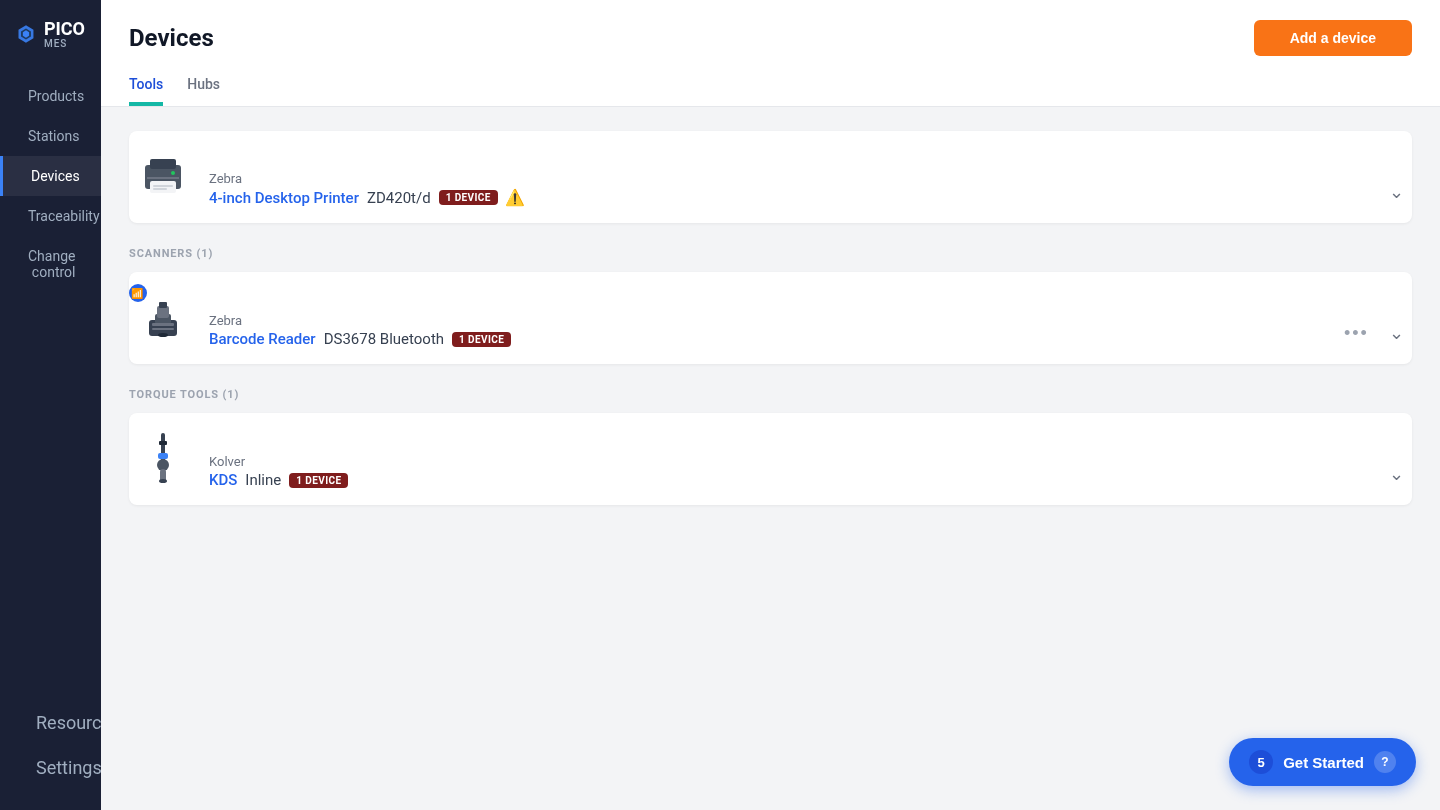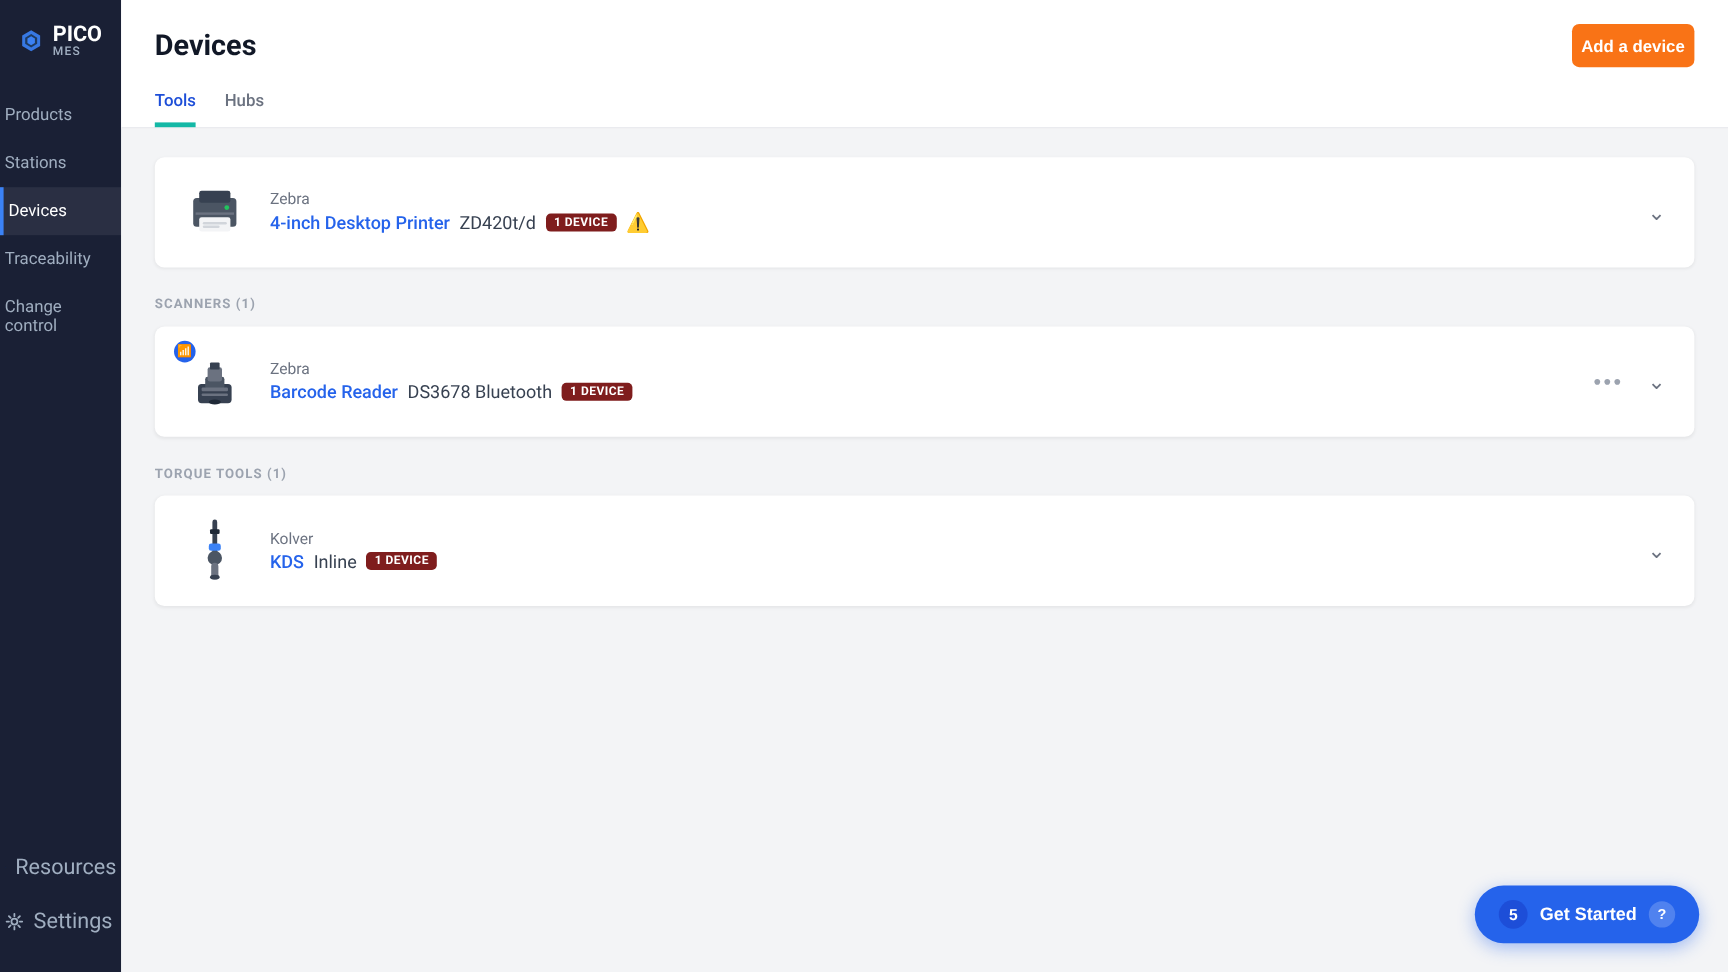--- a/index.html
+++ b/index.html
@@ -38,26 +38,27 @@
     }
     .sidebar-nav {
       flex: 1;
       display: flex;
       flex-direction: column;
       padding-top: 8px;
     }
     .sidebar-item {
       display: flex;
       align-items: center;
-      padding: 12px 4px;
+      padding: 12px 28px;
       color: #a0aec0;
       font-size: 14px;
       cursor: pointer;
       text-decoration: none;
       transition: color 0.15s;
+      text-align: right;
     }
     .sidebar-item.active {
       color: #ffffff;
       background: rgba(255,255,255,0.07);
       border-left: 3px solid #3b82f6;
     }
     .sidebar-bottom {
       padding-bottom: 20px;
     }
     .sidebar-bottom .sidebar-item {
@@ -89,21 +90,21 @@
     .page-title {
       font-size: 24px;
       font-weight: 700;
       color: #111827;
     }
     .add-device-btn {
       background: #f97316;
       color: #ffffff;
       border: none;
       border-radius: 6px;
-      padding: 10px 8px;
+      padding: 10px 36px;
       font-size: 14px;
       font-weight: 600;
       cursor: pointer;
     }
     .tabs {
       display: flex;
       gap: 24px;
     }
     .tab {
       padding: 8px 0 10px;
@@ -127,24 +128,24 @@
       font-size: 11px;
       font-weight: 700;
       color: #9ca3af;
       letter-spacing: 0.08em;
       margin-bottom: 12px;
       text-transform: uppercase;
     }
     .device-card {
       background: #ffffff;
       border-radius: 8px;
-      padding: 16px 20px;
+      padding: 16px 4px;
       margin-bottom: 24px;
       display: flex;
-      align-items: center;
+      align-items: flex-end;
       gap: 16px;
       box-shadow: 0 1px 3px rgba(0,0,0,0.06);
     }
     .device-image {
       width: 60px;
       height: 60px;
       display: flex;
       align-items: center;
       justify-content: center;
       flex-shrink: 0;

